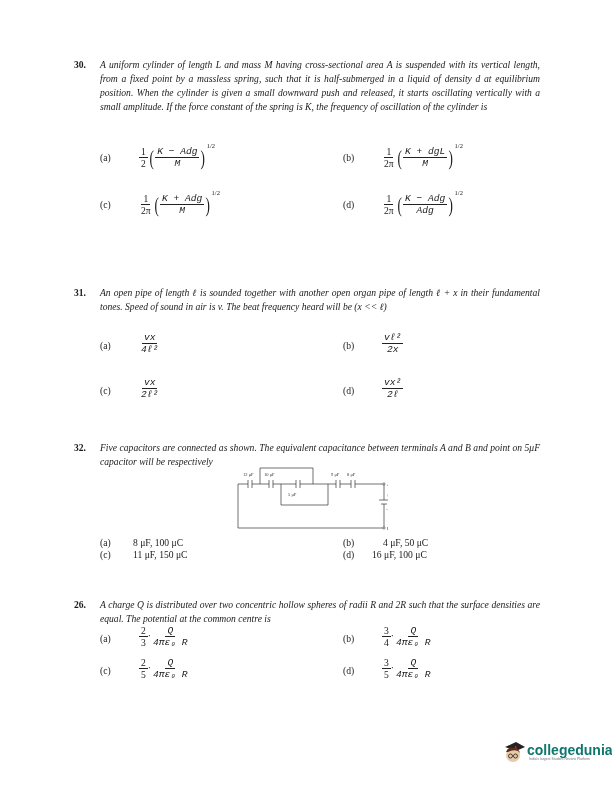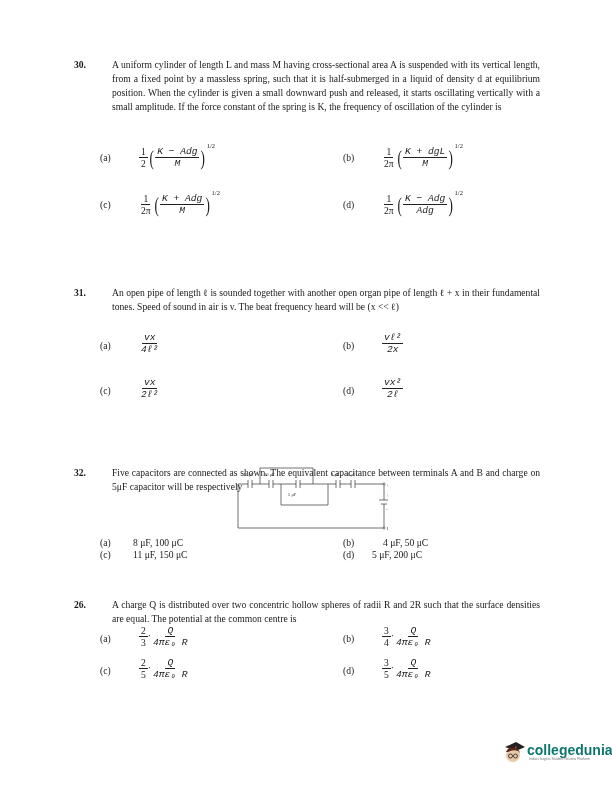--- a/index.html
+++ b/index.html
@@ -1,20 +1,20 @@
 <!DOCTYPE html>
 <html><head>
 <meta charset="utf-8">
 <style>
   html, body { margin:0; padding:0; background:#ffffff; }
   body { width:612px; height:792px; position:relative; overflow:hidden;
          font-family:"Liberation Serif", "DejaVu Serif", serif; color:#1a1a1a; }
   .q { position:absolute; left:74px; width:466px; font-size:9.6px; line-height:14px; }
   .qnum { position:absolute; left:0; top:0; font-weight:bold;text-align:center; }
-  .qtext { margin-left:38px; text-align:justify; }
+  .qtext { margin-left:26px; text-align:justify;font-style:italic; }
   .opt { position:absolute; font-size:9.6px; }
   .olabel { position:absolute; left:0; top:0; }
   .frac { display:inline-flex; flex-direction:column; align-items:center; vertical-align:middle; }
   .frac .num { border-bottom:0.8px solid #222; padding:0 2px; line-height:11px; }
   .frac .den { padding:0 2px; line-height:11px; }
   .paren { font-size:22px; line-height:22px; vertical-align:middle; font-weight:100; transform:scaleX(0.6); display:inline-block; }
   .exp { font-size:6.5px; vertical-align:top; position:relative; top:-4px; }
   i { font-style:italic;font-family:Liberation Mono, monospace; }
   .expr { position:absolute; left:39px; top:-6px; white-space:nowrap; }
   .plain { position:absolute; left:33px; top:0; white-space:nowrap; }
@@ -107,23 +107,23 @@
       </span></span>
 </div>
 <div class="opt" style="left:343px;top:385px;">
   <span class="olabel">(d)</span>
   <span class="expr" style="top:-8px;"><span class="frac">
         <i class="num">vx²</i>
         <i class="den">2ℓ</i>
       </span></span>
 </div>
 
-<div class="q" style="top:466px;">
+<div class="q" style="top:441px;">
   <span class="qnum">32.</span>
-  <div class="qtext">Five capacitors are connected as shown. The equivalent capacitance between terminals A and B and charge on 5μF capacitor will be respectively</div>
+  <div class="qtext">Five capacitors are connected as shown. The equivalent capacitance between terminals A and B and point on 5μF capacitor will be respectively</div>
 </div>
 
 <svg class="circuit" width="160" height="70" viewBox="0 0 160 70" font-family="Liberation Serif, serif" font-size="4.5" fill="#333">
   <g stroke="#333" stroke-width="0.7" fill="none">
 
     <line x1="10" y1="20" x2="10" y2="64"></line>
     <line x1="10" y1="64" x2="156" y2="64"></line>
 
     <line x1="10" y1="20" x2="20" y2="20"></line>
     <line x1="24" y1="20" x2="41" y2="20"></line>
@@ -181,21 +181,21 @@
 <div class="opt" style="left:343px;top:537px;">
   <span class="olabel">(b)</span>
   <span class="plain" style="left:40px;">4 μF, 50 μC</span>
 </div>
 <div class="opt" style="left:100px;top:549px;">
   <span class="olabel">(c)</span>
   <span class="plain">11 μF, 150 μC</span>
 </div>
 <div class="opt" style="left:343px;top:549px;">
   <span class="olabel">(d)</span>
-  <span class="plain" style="left:29px;">5 μF, 200 μC</span>
+  <span class="plain" style="left:29px;">16 μF, 100 μC</span>
 </div>
 
 <div class="q" style="top:598px;">
   <span class="qnum">26.</span>
   <div class="qtext">A charge Q is distributed over two concentric hollow spheres of radii R and 2R such that the surface densities are equal. The potential at the common centre is</div>
 </div>
 
 <div class="opt" style="left:100px;top:633px;">
   <span class="olabel">(a)</span>
   <span class="expr" style="top:-8px;">

